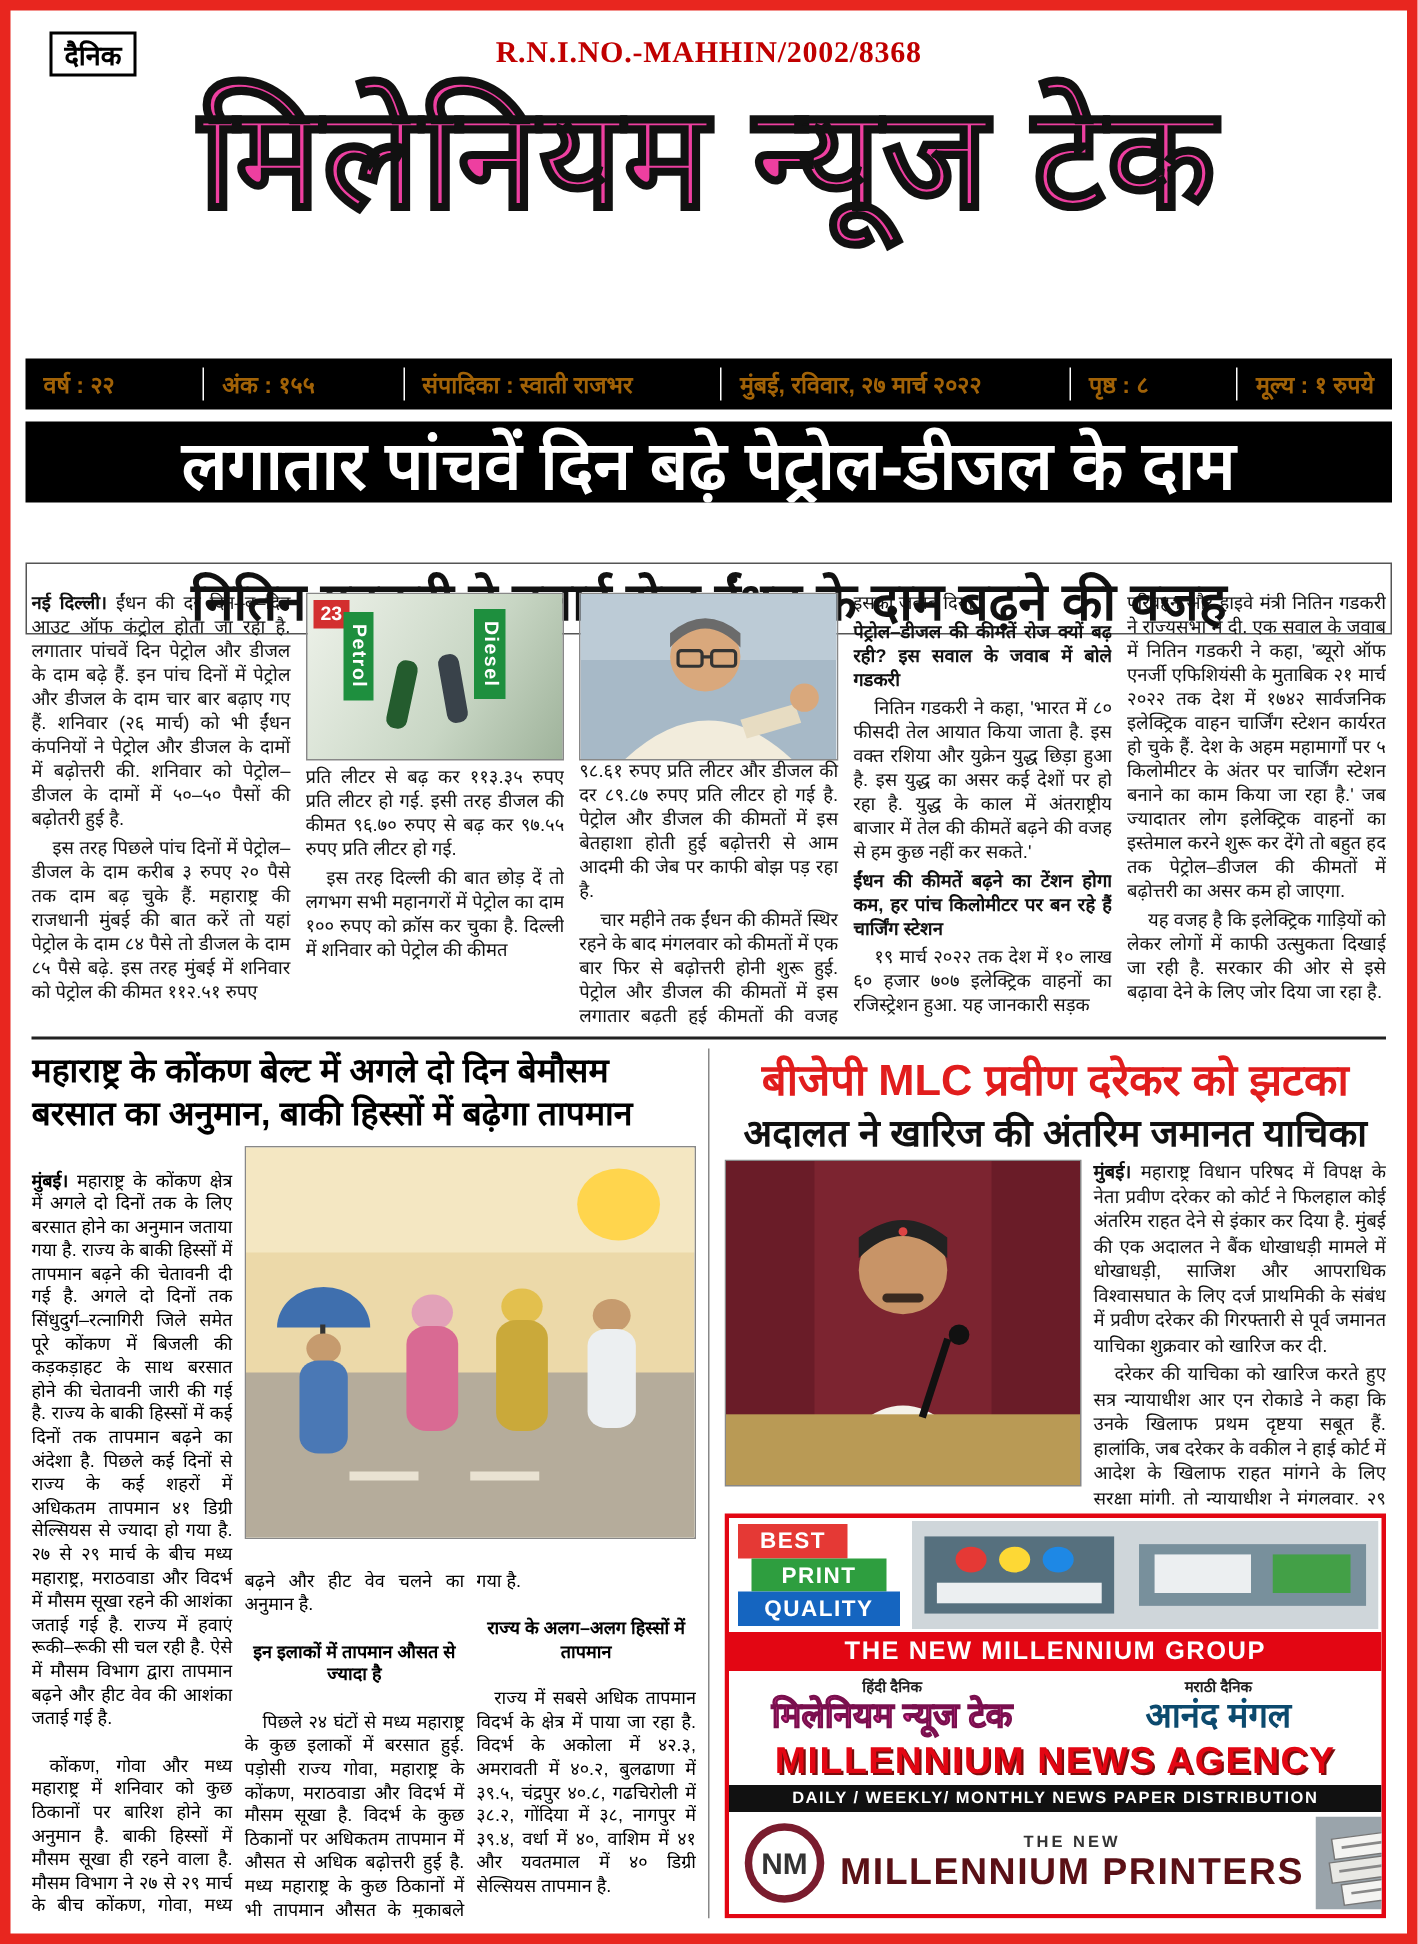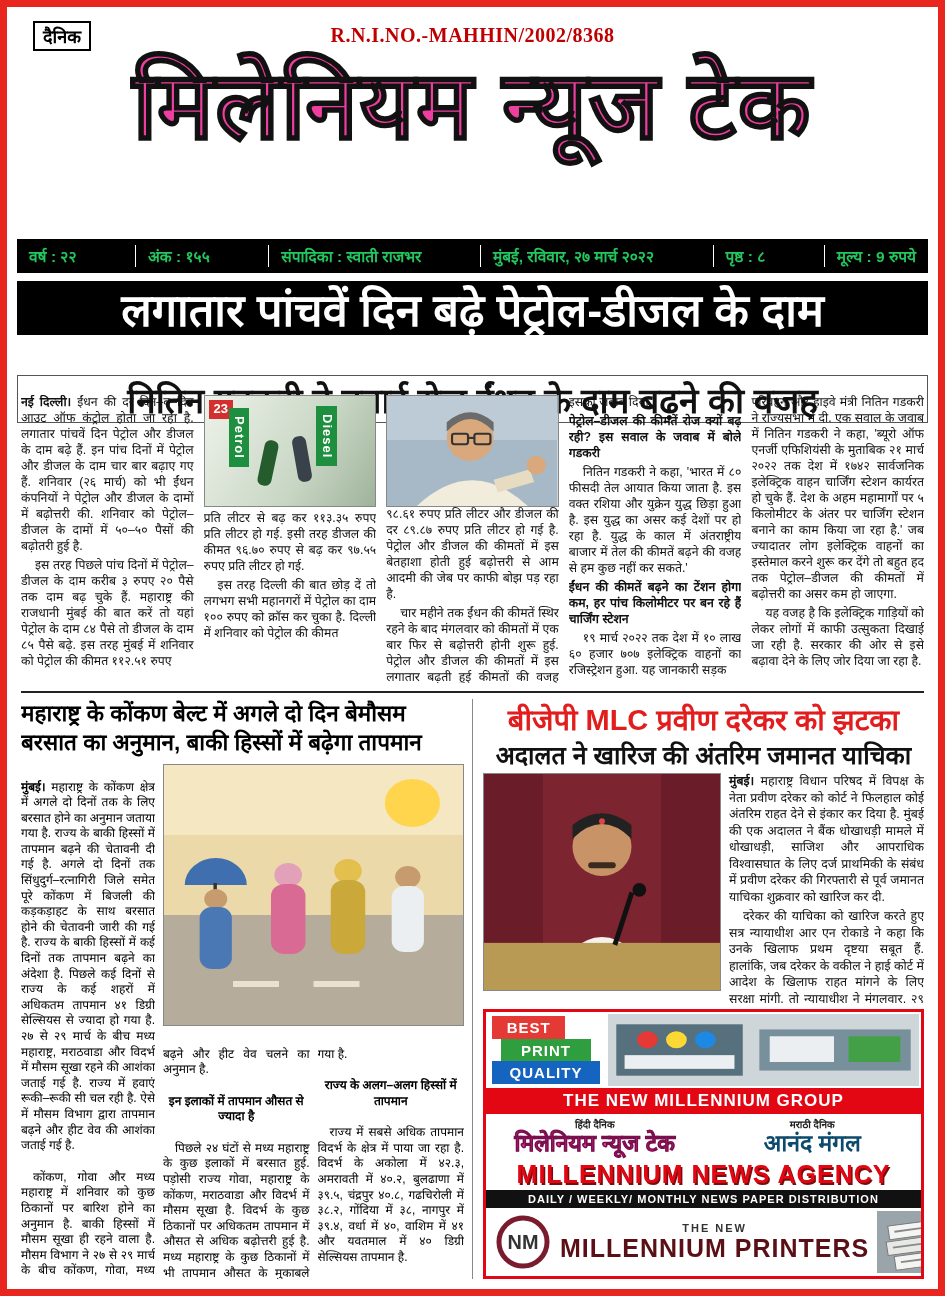--- a/index.html
+++ b/index.html
@@ -23,21 +23,21 @@
     position: absolute; top: 26px; left: 0; right: 0; text-align: center;
     font-size: 94px; font-weight: 800; color: #ee3fa0; line-height: 1.55;
     -webkit-text-stroke: 2.5px #111; letter-spacing: 2px; white-space: nowrap;
   }
   .masthead-en {
     position: absolute; top: 196px; left: 0; right: 0; text-align: center;
     font-size: 25px; font-weight: 800; letter-spacing: 6px; color: #111;
   }
   .infobar {
     position: absolute; top: 232px; left: 10px; right: 10px; height: 34px;
-    background: #000; color: #22c55e; display: flex; align-items: center;
+    background: #000; color: #a16207; display: flex; align-items: center;
     justify-content: space-between; padding: 0 12px; font-size: 15.5px; font-weight: bold;
   }
   .infobar > span { white-space: nowrap; }
   .infobar > span + span { border-left: 1px solid #fff; padding-left: 12px; margin-left: 12px; }
   
   .headline1 {
     position: absolute; top: 274px; left: 10px; right: 10px; height: 54px;
     background: #000; color: #fff; display: flex; align-items: center; justify-content: center;
     font-size: 45px; font-weight: 800; white-space: nowrap; overflow: hidden;
   }
@@ -125,21 +125,21 @@
   </div>
 
   <div class="masthead">मिलेनियम न्यूज टेक</div>
 
   <div class="infobar">
     <span>वर्ष : २२</span>
     <span>अंक : १५५</span>
     <span>संपादिका : स्वाती राजभर</span>
     <span>मुंबई, रविवार, २७ मार्च २०२२</span>
     <span>पृष्ठ : ८</span>
-    <span>मूल्य : 9 रुपये</span>
+    <span>मूल्य : १ रुपये</span>
   </div>
 
   <div class="headline1">लगातार पांचवें दिन बढ़े पेट्रोल-डीजल के दाम</div>
   <div class="subheadline1">नितिन गडकरी ने बताई रोज ईंधन के दाम बढ़ने की वजह</div>
 
   <div class="lead-body">
     <div class="col">
       <p class="noindent"><b class="dateline">नई दिल्ली।</b> <span>ईंधन की दर दिन–ब–दिन आउट ऑफ कंट्रोल होता जा रहा है. लगातार पांचवें दिन पेट्रोल और डीजल के दाम बढ़े हैं. इन पांच दिनों में पेट्रोल और डीजल के दाम चार बार बढ़ाए गए हैं. शनिवार (२६ मार्च) को भी ईंधन कंपनियों ने पेट्रोल और डीजल के दामों में बढ़ोत्तरी की. शनिवार को पेट्रोल–डीजल के दामों में ५०–५० पैसों की बढ़ोतरी हुई है.</span></p>
       <p>इस तरह पिछले पांच दिनों में पेट्रोल–डीजल के दाम करीब ३ रुपए २० पैसे तक दाम बढ़ चुके हैं. महाराष्ट्र की राजधानी मुंबई की बात करें तो यहां पेट्रोल के दाम ८४ पैसे तो डीजल के दाम ८५ पैसे बढ़े. इस तरह मुंबई में शनिवार को पेट्रोल की कीमत ११२.५१ रुपए</p>
     </div>

